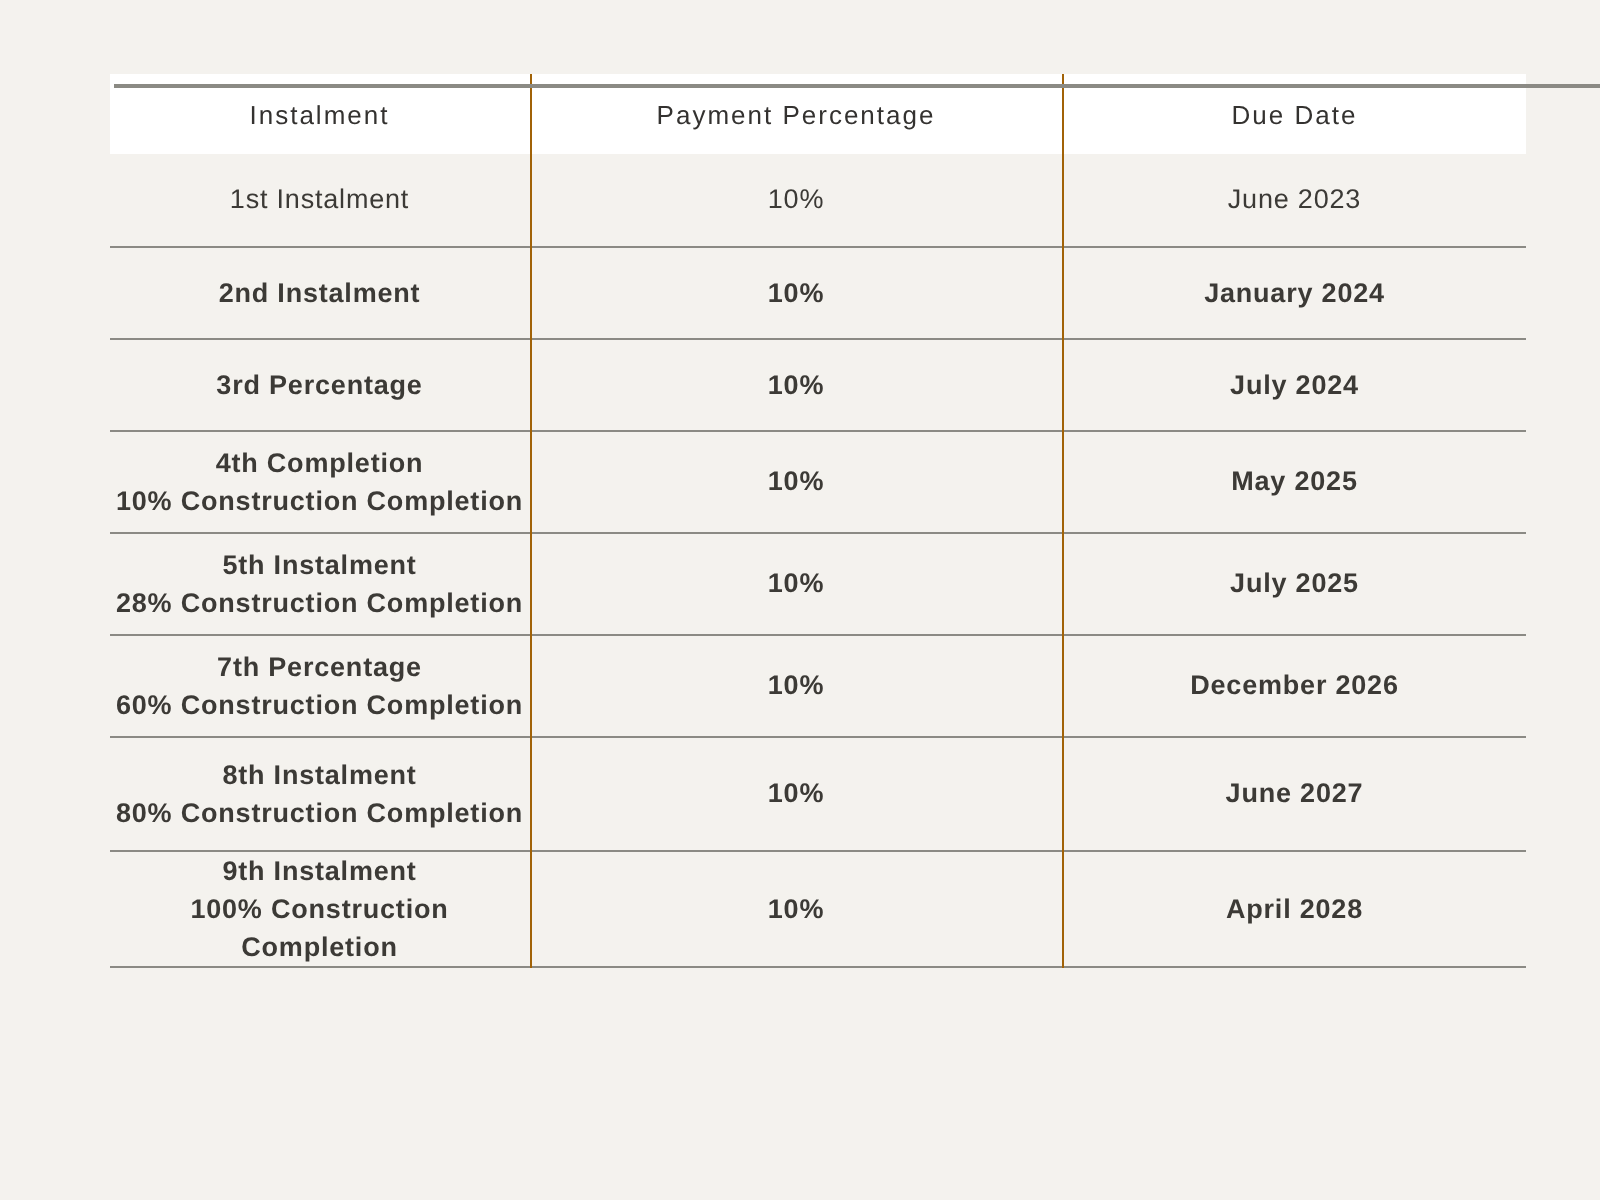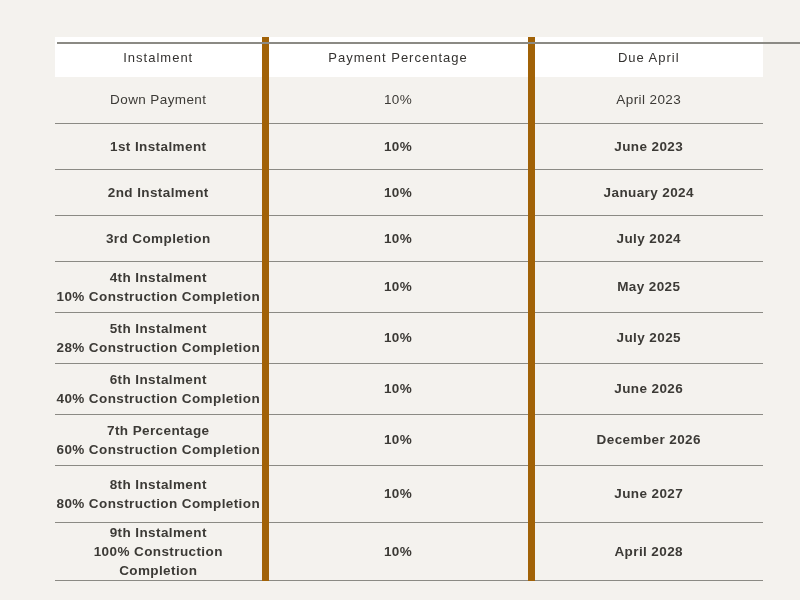--- a/index.html
+++ b/index.html
@@ -36,21 +36,21 @@
     padding: 0;
   }
   .schedule td {
     text-align: center;
     vertical-align: middle;
     font-size: 13.5px;
     letter-spacing: 0.4px;
     color: #3c3a36;
     padding: 0;
   }
-  .schedule th + th, .schedule td + td { border-left: 7px solid #a16207; }
+  .schedule th + th, .schedule td + td { border-left: 1px solid #a16207; }
   .schedule tbody tr + tr td { border-top: 1px solid #8b8a84; font-weight: bold; }
 
   tr.row-single { height: 46px; }
   tr.row-double { height: 51px; }
   tr.row-tall   { height: 57px; margin-top: 36px; }
 
   .cell-line { display: block; line-height: 19px; }
 </style>
 </head>
 <body>
@@ -61,33 +61,25 @@
   <table class="schedule">
     <colgroup>
       <col class="c1">
         <col class="c2">
         <col class="c3">
     </colgroup>
     <thead>
       <tr>
         <th>Instalment</th>
         <th>Payment Percentage</th>
-        <th>Due April</th>
+        <th>Due Date</th>
       </tr>
     </thead>
     <tbody>
 
-      <tr class="row-single">
-        <td>
-          <span class="cell-line">Down Payment</span>
-          <span class="cell-line"></span>
-        </td>
-        <td>10%</td>
-        <td>April 2023</td>
-      </tr>
 
       <tr class="row-single">
         <td>
           <span class="cell-line">1st Instalment</span>
           <span class="cell-line"></span>
         </td>
         <td>10%</td>
         <td>June 2023</td>
       </tr>
 
@@ -95,53 +87,45 @@
         <td>
           <span class="cell-line">2nd Instalment</span>
           <span class="cell-line"></span>
         </td>
         <td>10%</td>
         <td>January 2024</td>
       </tr>
 
       <tr class="row-single">
         <td>
-          <span class="cell-line">3rd Completion</span>
+          <span class="cell-line">3rd Percentage</span>
           <span class="cell-line"></span>
         </td>
         <td>10%</td>
         <td>July 2024</td>
       </tr>
 
       <tr class="row-double">
         <td>
-          <span class="cell-line">4th Instalment</span>
+          <span class="cell-line">4th Completion</span>
           <span class="cell-line">10% Construction Completion</span>
         </td>
         <td>10%</td>
         <td>May 2025</td>
       </tr>
 
       <tr class="row-double">
         <td>
           <span class="cell-line">5th Instalment</span>
           <span class="cell-line">28% Construction Completion</span>
         </td>
         <td>10%</td>
         <td>July 2025</td>
       </tr>
 
-      <tr class="row-double">
-        <td>
-          <span class="cell-line">6th Instalment</span>
-          <span class="cell-line">40% Construction Completion</span>
-        </td>
-        <td>10%</td>
-        <td>June 2026</td>
-      </tr>
 
       <tr class="row-double">
         <td>
           <span class="cell-line">7th Percentage</span>
           <span class="cell-line">60% Construction Completion</span>
         </td>
         <td>10%</td>
         <td>December 2026</td>
       </tr>
 

